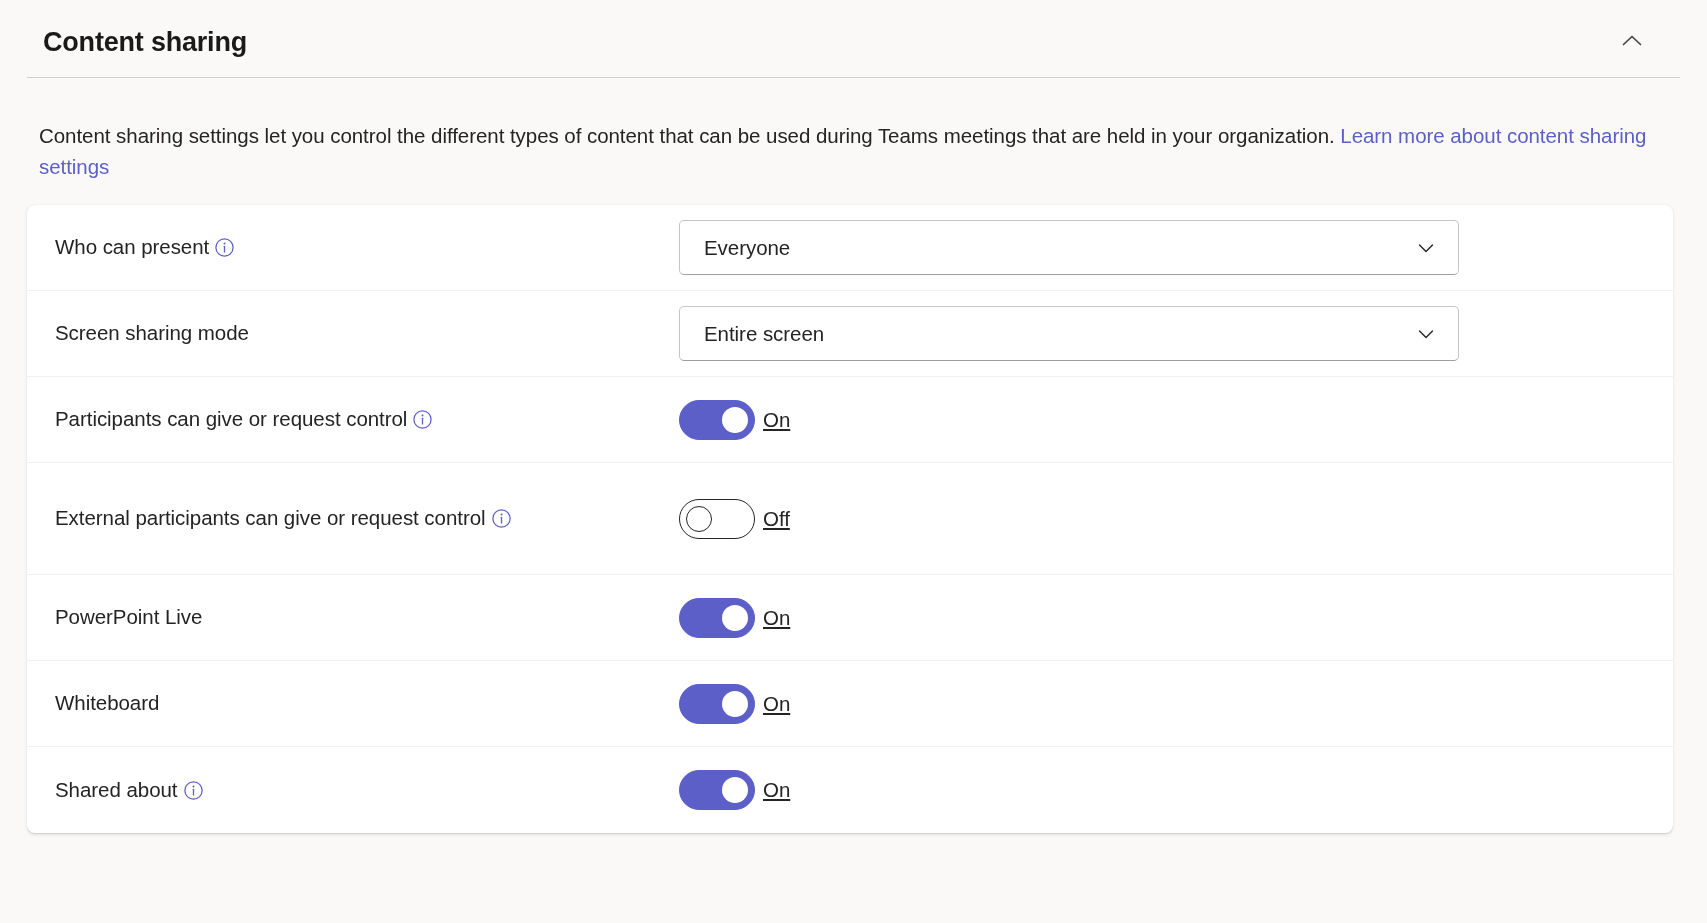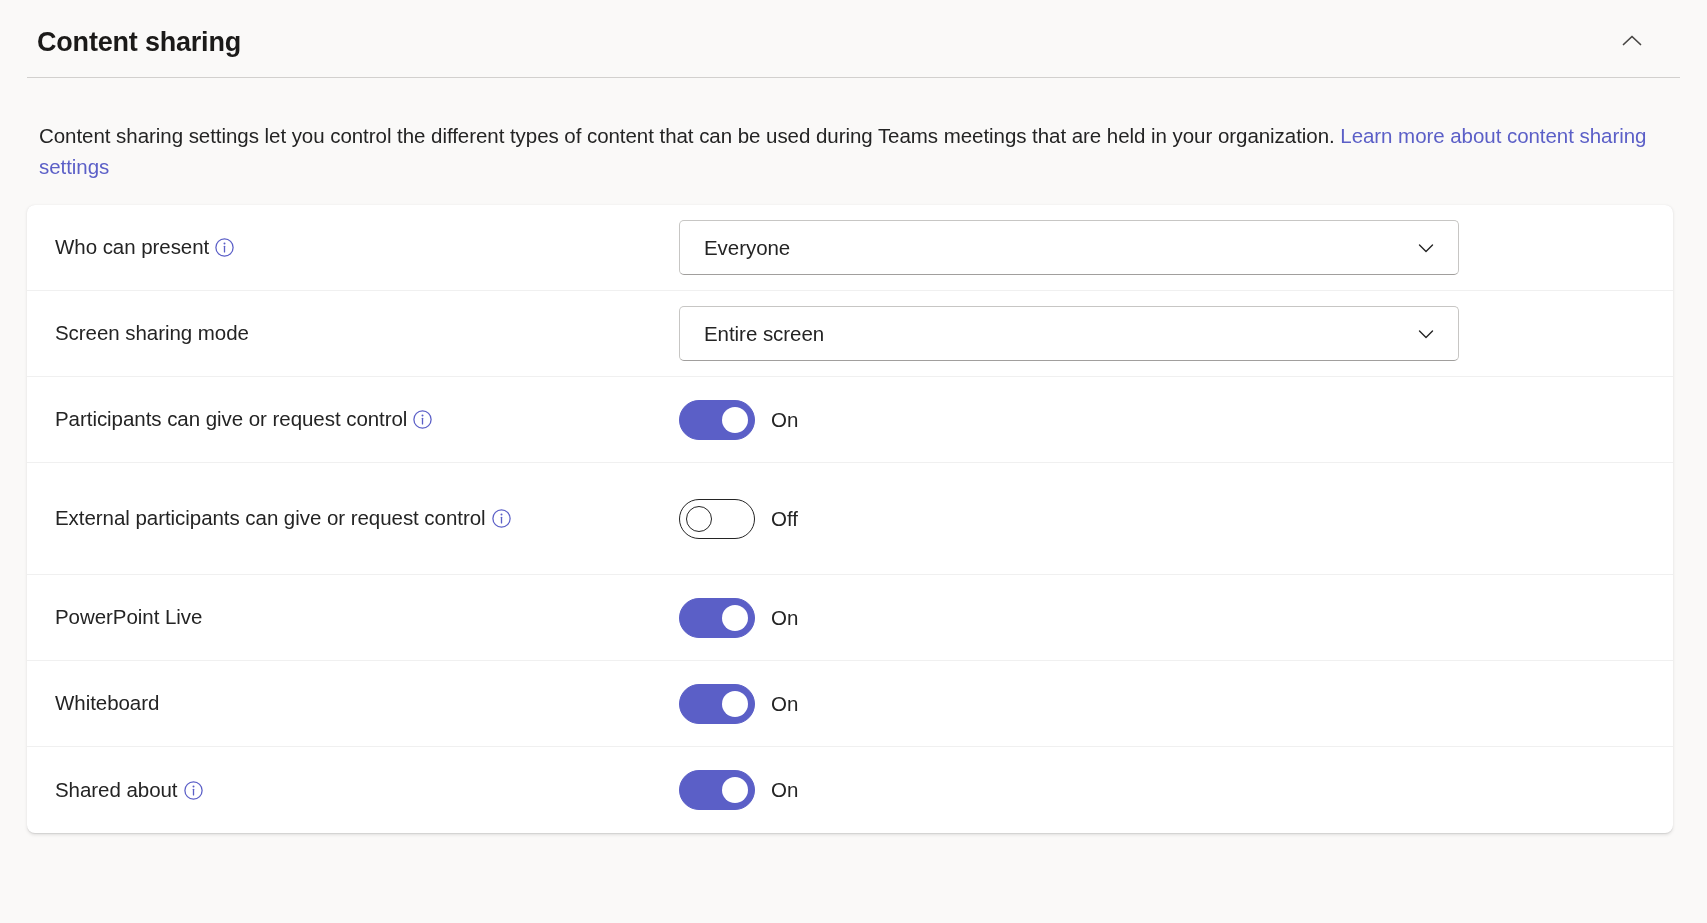--- a/index.html
+++ b/index.html
@@ -31,21 +31,21 @@
     display: flex;
     align-items: center;
     justify-content: space-between;
   }
   .section-title {
     font-size: 27px;
     font-weight: 700;
     letter-spacing: -0.2px;
     color: #1b1a19;
     line-height: 1.2;
-    margin: 10px;
+    margin: 16px;
     padding-top: 8px;
   }
   .collapse-btn {
     width: 48px;
     height: 48px;
     display: flex;
     align-items: center;
     justify-content: center;
     border: none;
     background: transparent;
@@ -150,21 +150,22 @@
     font-size: 20.5px;
     color: #242424;
     letter-spacing: -0.05px;
   }
   .chevron-down svg { display: block; }
 
   
   .toggle-wrap {
     display: flex;
     align-items: center;
-    gap: 16px;
+    gap: 8px;
+    text-decoration: underline;
   }
   .toggle {
     width: 76px;
     height: 40px;
     border-radius: 20px;
     position: relative;
     cursor: pointer;
     box-sizing: border-box;
     flex: 0 0 auto;
   }

